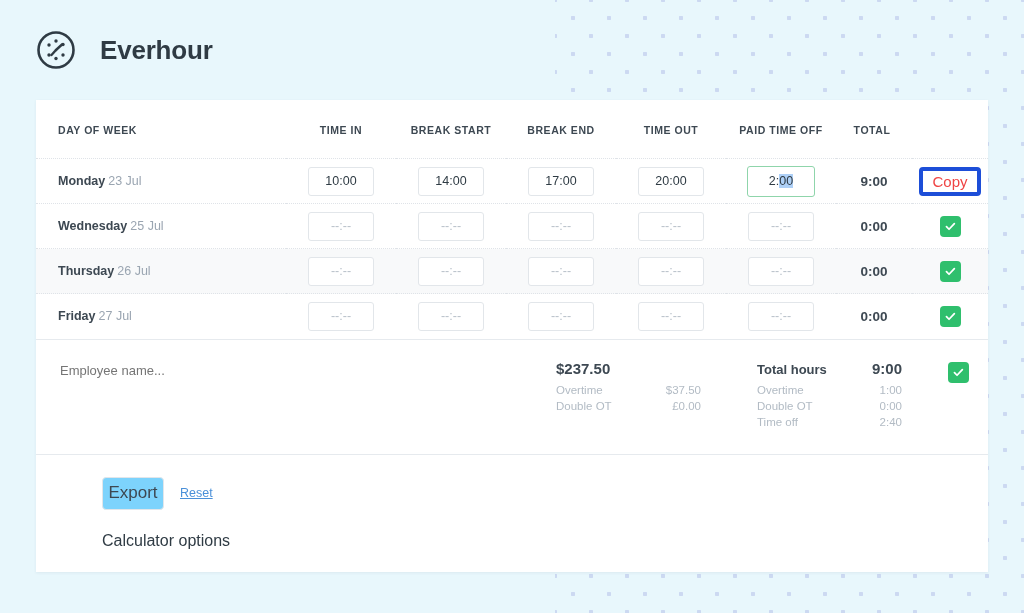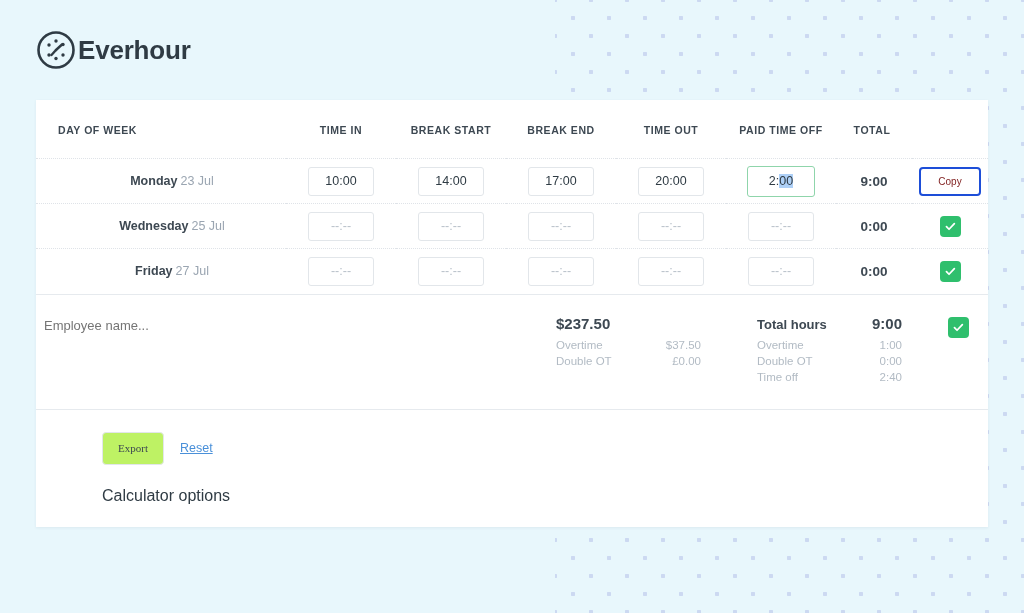--- a/index.html
+++ b/index.html
@@ -36,21 +36,21 @@
   #app-header {
     position: absolute;
     top: 0; left: 0;
     width: 1024px;
     height: 100px;
     display: flex;
     align-items: center;
     padding-left: 36px;
     z-index: 3;
   }
-  #brand { display: flex; align-items: center; gap: 2px; }
+  #brand { display: flex; align-items: center; gap: 24px; }
   #brand-logo { width: 40px; height: 40px; display: block; }
   #brand-name {
     font-size: 26px;
     font-weight: bold;
     color: #2f3b44;
     letter-spacing: -0.2px;
   }
 
   
   #timesheet-card {
@@ -82,21 +82,21 @@
 
   .ts-row { height: 45px; }
   .ts-row.alt { background: #f8f9fa; }
   .ts-row td {
     border-top: 1px dotted #dfe3e8;
     text-align: center;
     vertical-align: middle;
     padding: 0;
   }
   .ts-row td.cell-day {
-    text-align: center;
+    text-align: left;
     padding-left: 22px;
     font-size: 12.5px;
     color: #9aa5b1;
   }
   .day-name { font-weight: bold; color: #3d4852; font-size: 12.5px; }
   .day-date { color: #9aa5b1; margin-left: 3px; }
 
   .time-input {
     width: 66px;
     height: 29px;
@@ -127,26 +127,26 @@
 
   .cell-total {
     font-size: 13.5px;
     font-weight: bold;
     color: #3d4852;
   }
 
   .btn-copy {
     width: 62px;
     height: 29px;
-    border: 2px solid #1d4ed8;
+    border: 4px solid #1d4ed8;
     border-radius: 4px;
     background: #fff;
     font-family: "Liberation Sans", sans-serif;
-    font-size: 10px;
-    color: #7f1d1d;
+    font-size: 15px;
+    color: #ef4444;
     cursor: pointer;
   }
 
   .check-btn {
     width: 21px;
     height: 21px;
     border-radius: 4px;
     background: #2fbf6d;
     border: none;
     display: inline-flex;
@@ -161,21 +161,21 @@
   #summary-row {
     display: flex;
     align-items: flex-start;
     border-top: 1px solid #e6eaee;
     padding: 20px 0 22px 0;
     position: relative;
     min-height: 92px;
   }
   #summary-left {
     width: 520px;
-    padding-left: 8px;
+    padding-left: 24px;
     padding-top: 3px;
   }
   .ghost-input {
     display: block;
     border: none;
     outline: none;
     background: transparent;
     font-family: "Liberation Sans", sans-serif;
     font-size: 13px;
     color: #9aa5b1;
@@ -215,24 +215,24 @@
   #print-button {
     width: 122px; height: 33px;
     background: #5cbd6f;
     border: none; border-radius: 4px;
     color: #fff; font-size: 13px;
     font-family: "Liberation Sans", sans-serif;
     cursor: pointer;
   }
   #export-button {
     width: 62px; height: 33px;
-    background: #bef264;
+    background: #7dd3fc;
     border: 1px solid #e2e6ea; border-radius: 4px;
-    color: #3d4852; font-size: 11px;
-    font-family: Liberation Serif, serif;
+    color: #3d4852; font-size: 17px;
+    font-family: Liberation Sans, sans-serif;
     cursor: pointer;
   }
   #reset-link {
     font-size: 12.5px;
     color: #4a90d9;
     text-decoration: underline;
     cursor: pointer;
   }
 
   #calc-title {
@@ -311,20 +311,34 @@
           <td><input type="text" class="time-input" placeholder="--:--" style=""></td>
           <td><input type="text" class="time-input" placeholder="--:--" style=""></td>
           <td><input type="text" class="time-input" placeholder="--:--" style=""></td>
           <td class="cell-total">0:00</td>
           <td><button class="check-btn">
               <svg width="11" height="11" viewBox="0 0 12 12">
                 <path d="M1.6 6.2 L4.4 9 L10.2 2.8" fill="none" stroke="#ffffff" stroke-width="1.9" stroke-linecap="round" stroke-linejoin="round"></path>
               </svg>
             </button></td>
         </tr>
+        <tr class="ts-row alt">
+          <td class="cell-day"><span class="day-name">Thursday</span><span class="day-date">26 Jul</span></td>
+          <td><input type="text" class="time-input" placeholder="--:--" style=""></td>
+          <td><input type="text" class="time-input" placeholder="--:--" style=""></td>
+          <td><input type="text" class="time-input" placeholder="--:--" style=""></td>
+          <td><input type="text" class="time-input" placeholder="--:--" style=""></td>
+          <td><input type="text" class="time-input" placeholder="--:--" style=""></td>
+          <td class="cell-total">0:00</td>
+          <td><button class="check-btn">
+              <svg width="11" height="11" viewBox="0 0 12 12">
+                <path d="M1.6 6.2 L4.4 9 L10.2 2.8" fill="none" stroke="#ffffff" stroke-width="1.9" stroke-linecap="round" stroke-linejoin="round"></path>
+              </svg>
+            </button></td>
+        </tr>
         <tr class="ts-row">
           <td class="cell-day"><span class="day-name">Friday</span><span class="day-date">27 Jul</span></td>
           <td><input type="text" class="time-input" placeholder="--:--" style=""></td>
           <td><input type="text" class="time-input" placeholder="--:--" style=""></td>
           <td><input type="text" class="time-input" placeholder="--:--" style=""></td>
           <td><input type="text" class="time-input" placeholder="--:--" style=""></td>
           <td><input type="text" class="time-input" placeholder="--:--" style=""></td>
           <td class="cell-total">0:00</td>
           <td><button class="check-btn">
               <svg width="11" height="11" viewBox="0 0 12 12">

